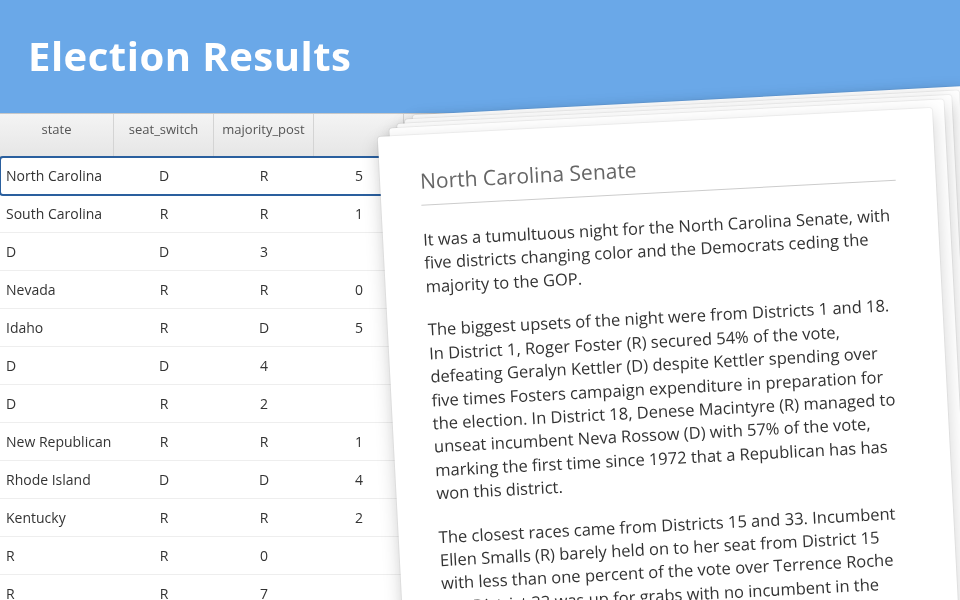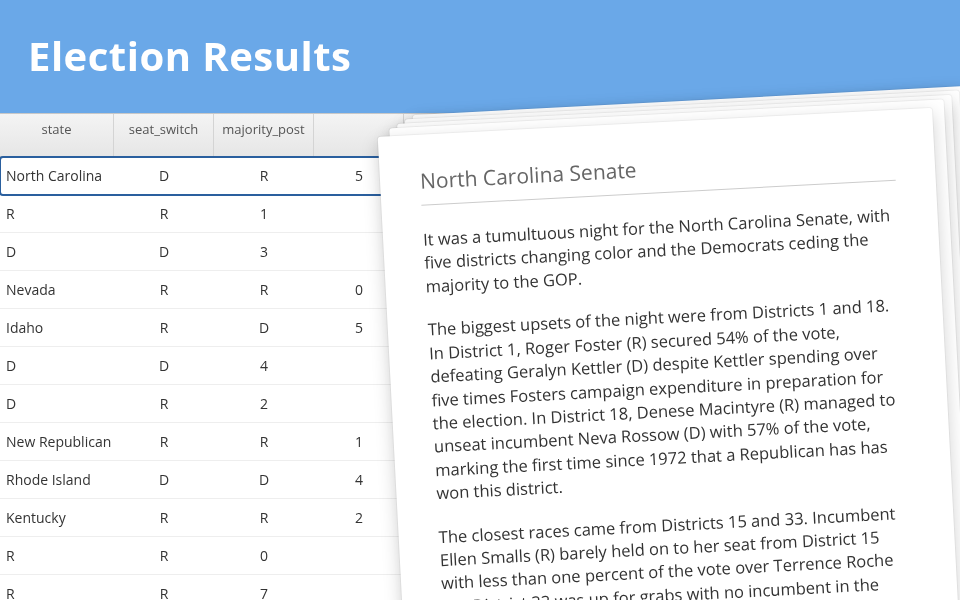--- a/index.html
+++ b/index.html
@@ -129,20 +129,21 @@
         <div>R</div>
         <div>5</div>
         <div></div>
         <div></div>
         <div></div>
         <div></div>
         <div></div>
         <div style="text-align: right; padding-right: 4px;"></div>
       </div>
       <div class="row">
+        <div>South Carolina</div>
         <div>R</div>
         <div>R</div>
         <div>1</div>
         <div></div>
         <div></div>
         <div></div>
         <div></div>
         <div></div>
         <div style="text-align: right; padding-right: 4px;"></div>
       </div>

